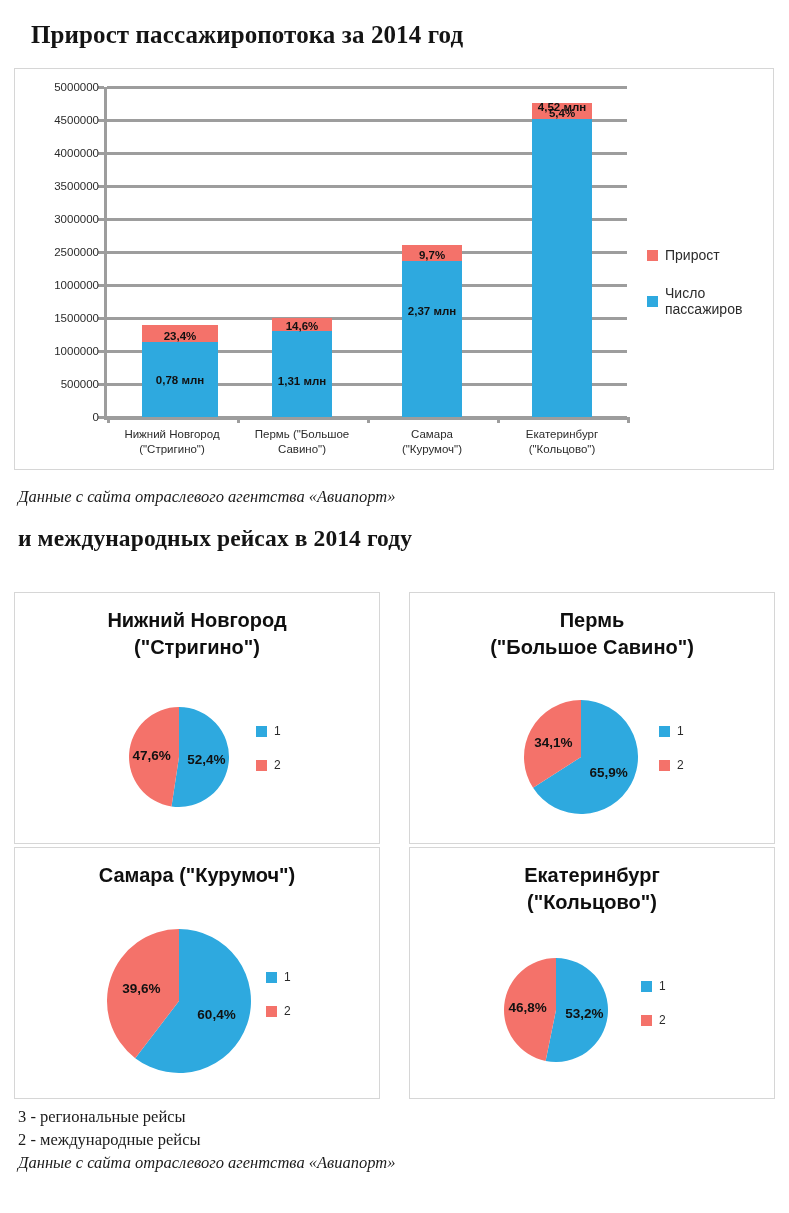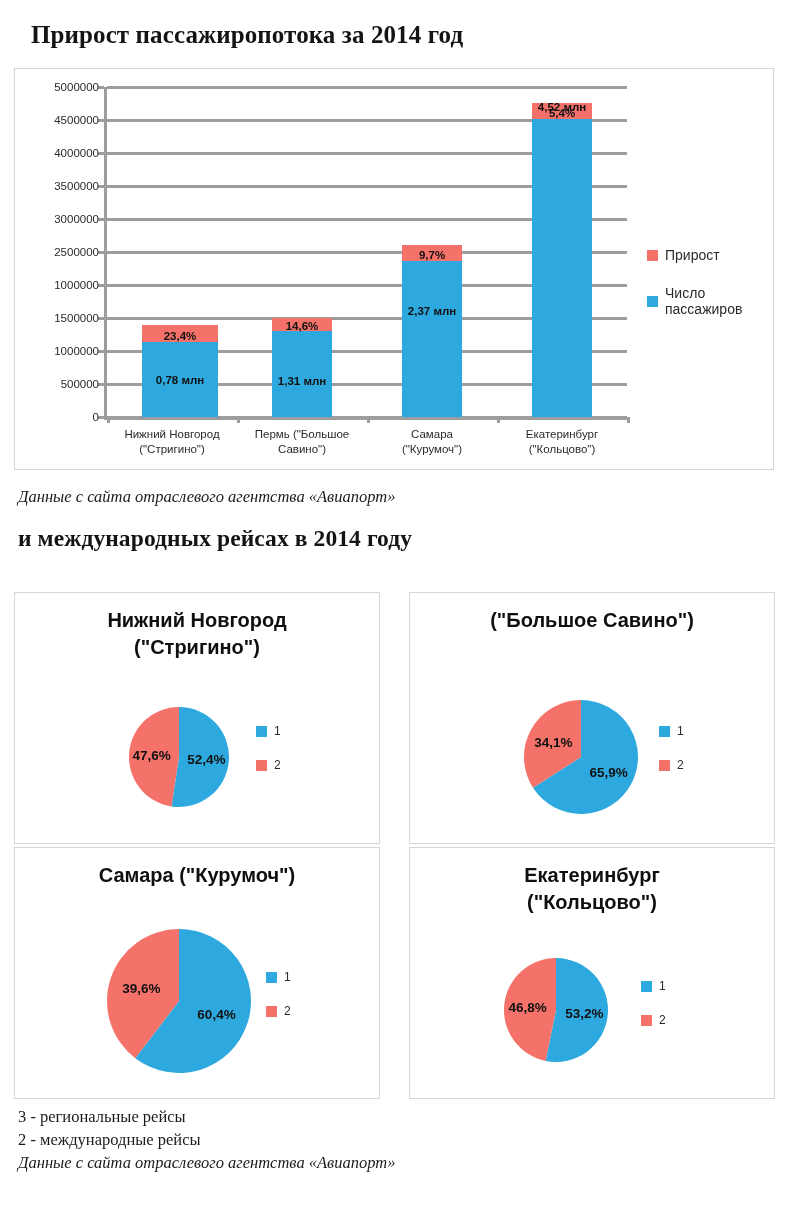--- a/index.html
+++ b/index.html
@@ -354,20 +354,21 @@
         <span>1</span>
       </div>
       <div class="leg-row">
         <span class="swatch" style="background: rgb(244, 114, 106);"></span>
         <span>2</span>
       </div>
     </div>
   </div>
 <div class="panel pie-panel" id="pie-panel-1">
     <div class="pie-title">
+      <div>Пермь</div>
       <div>("Большое Савино")</div>
     </div>
     <svg class="pie-svg" width="118" height="118" style="left: 112px; top: 105px;">
       <path d="M 59 59 L 59 2 A 57 57 0 1 1 11.066158809004364 89.84391137123193 Z" fill="#2EA9DF"></path>
       <text x="86.51952617523116" y="79.01659678791326" text-anchor="middle" class="slice-label">65,9%</text>
       <path d="M 59 59 L 11.066158809004364 89.84391137123193 A 57 57 0 0 1 58.99999999999999 2 Z" fill="#F4726A"></path>
       <text x="31.480473824768833" y="48.98340321208674" text-anchor="middle" class="slice-label">34,1%</text>
     </svg>
     <div class="pie-legend" style="left: 249px; top: 131px;">
       <div class="leg-row">

